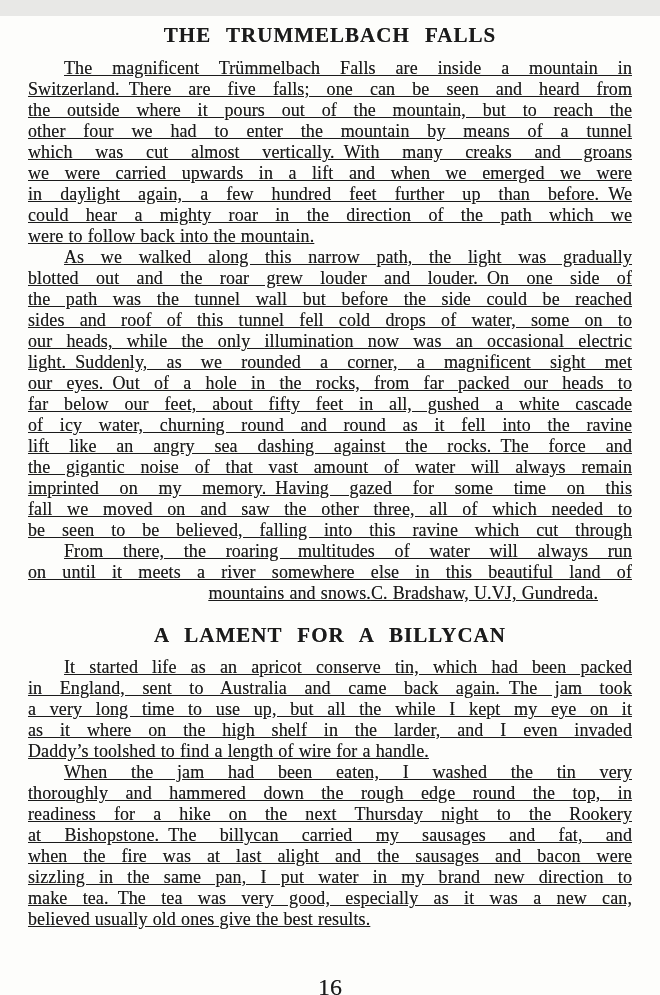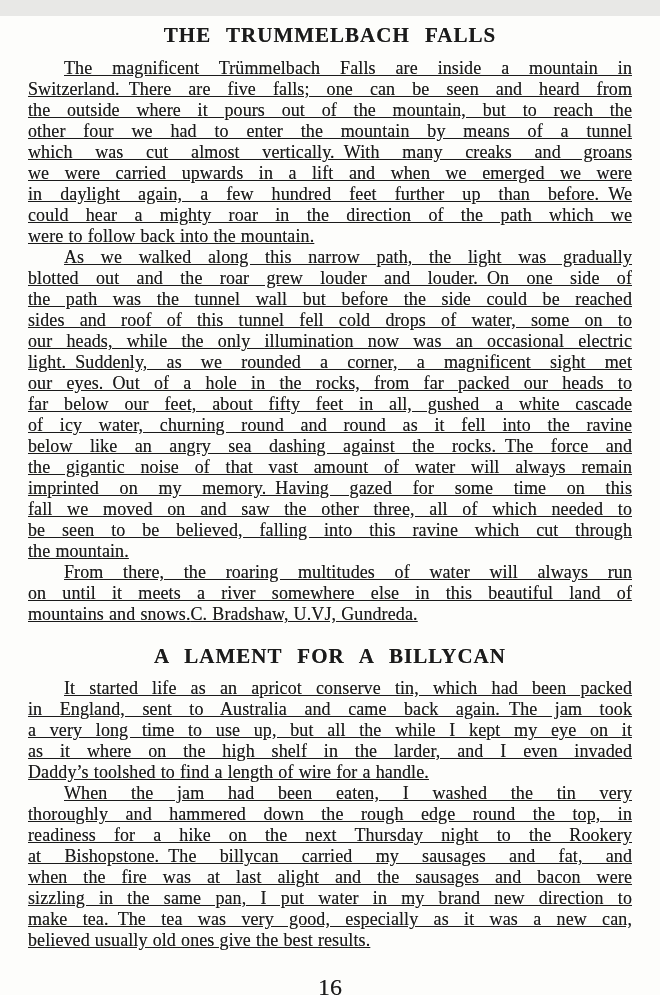--- a/index.html
+++ b/index.html
@@ -44,21 +44,21 @@
     letter-spacing: 0.1px;
     white-space: nowrap; 
     text-shadow: 0 0 0.4px rgba(25,25,25,0.55);
     text-decoration: underline;
   }
   .line { white-space: normal; }
   .line.first { text-indent: 36px; }
   .line.last { text-align-last: left; }
   .line.split {
     display: flex;
-    justify-content: flex-start;
+    justify-content: flex-end;
     text-align: left;
     text-align-last: left;
   }
   .line.split .attribution { margin-right: 34px; }
   .page-number {
     position: absolute;
     bottom: 14px;
     left: 0;
     width: 100%;
     text-align: center;
@@ -88,26 +88,25 @@
         <div class="para">
           <div class="line first">As we walked along this narrow path, the light was gradually</div>
           <div class="line">blotted out and the roar grew louder and louder. On one side of</div>
           <div class="line">the path was the tunnel wall but before the side could be reached</div>
           <div class="line">sides and roof of this tunnel fell cold drops of water, some on to</div>
           <div class="line">our heads, while the only illumination now was an occasional electric</div>
           <div class="line">light. Suddenly, as we rounded a corner, a magnificent sight met</div>
           <div class="line">our eyes. Out of a hole in the rocks, from far packed our heads to</div>
           <div class="line">far below our feet, about fifty feet in all, gushed a white cascade</div>
           <div class="line">of icy water, churning round and round as it fell into the ravine</div>
-          <div class="line">below like an angry sea dashing against the rocks. The force and</div>
+          <div class="line">lift like an angry sea dashing against the rocks. The force and</div>
           <div class="line">the gigantic noise of that vast amount of water will always remain</div>
           <div class="line">imprinted on my memory. Having gazed for some time on this</div>
           <div class="line">fall we moved on and saw the other three, all of which needed to</div>
           <div class="line">be seen to be believed, falling into this ravine which cut through</div>
-          <div class="line last">the mountain.</div>
         </div>
         <div class="para">
           <div class="line first">From there, the roaring multitudes of water will always run</div>
           <div class="line">on until it meets a river somewhere else in this beautiful land of</div>
           <div class="line split">
             <span>mountains and snows.</span>
             <span class="attribution">C. Bradshaw, U.VJ, Gundreda.</span>
           </div>
         </div>
       </section>

